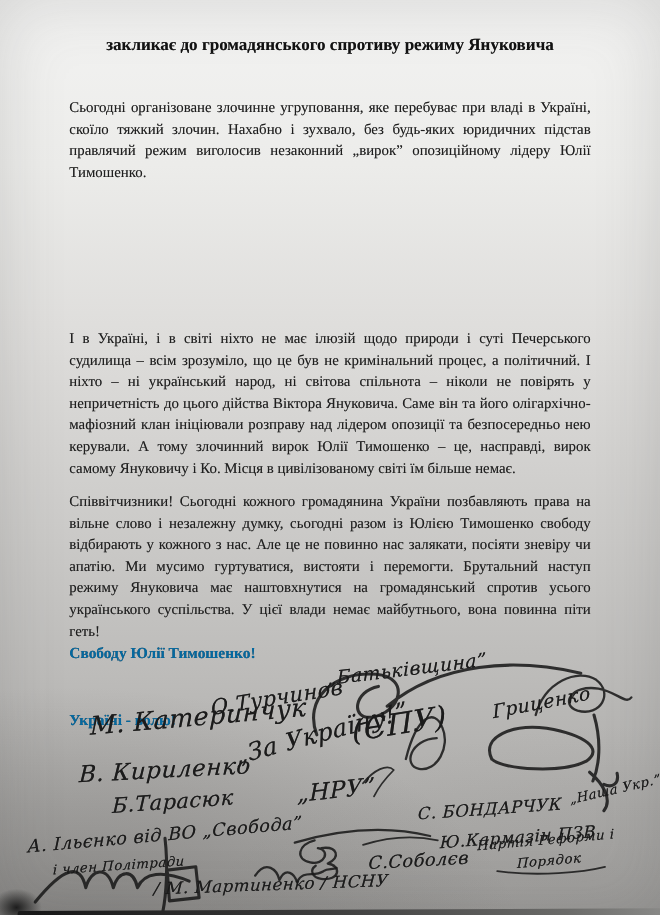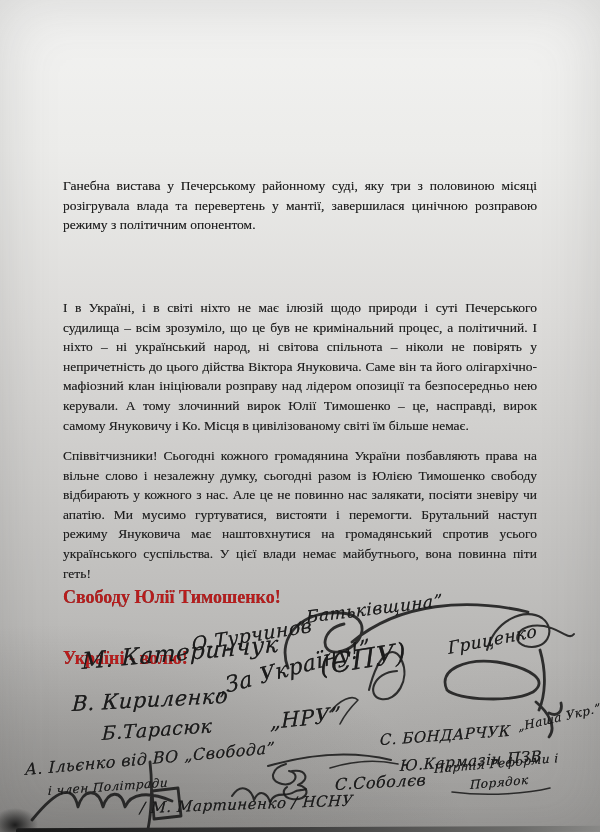--- a/index.html
+++ b/index.html
@@ -32,22 +32,22 @@
     color:#121212;text-shadow:0 0 .4px rgba(20,20,20,.55);
   }
   .para{
     position:absolute;left:63px;width:474px;
     font-size:13.5px;line-height:19.6px;text-align:justify;
     color:#1f1f1f;text-shadow:0 0 .35px rgba(25,25,25,.5);
     margin:0;
   }
   .p1{top:88px;} .p2{top:176px;} .p3{top:242px;} .p4{top:298px;} .p5{top:446px;}
   .slogan{
-    position:absolute;left:63px;font-weight:bold;font-size:18px;
-    color:#b91c1c;text-shadow:0 0 .4px rgba(15,15,15,.6);
+    position:absolute;left:63px;font-weight:bold;font-size:14px;
+    color:#0369a1;text-shadow:0 0 .4px rgba(15,15,15,.6);
   }
   .slogan1{top:587px;} .slogan2{top:648px;}
   .sig-layer{position:absolute;inset:0;pointer-events:none;}
   .sig{
     position:absolute;white-space:nowrap;
     font-family:"DejaVu Serif",serif;font-style:italic;
     color:#1b1b1b;text-shadow:0 0 .5px rgba(20,20,20,.65);
     transform-origin:left center;letter-spacing:.5px;
   }
   .scrawls{position:absolute;inset:0;pointer-events:none;}
@@ -56,23 +56,24 @@
   .scrawls path.thin{stroke-width:1.6;}
 </style>
 </head>
 <body>
 
 <div class="photo"></div>
 <div class="vignette"></div>
 
 <div class="doc">
   <div class="title">
+    <div>закликає до громадянського спротиву режиму Януковича</div>
   </div>
 
-  <p class="para p2">Ганебна вистава у Печерському районному суді, яку три з половиною місяці розігрувала влада та перевертень у мантії, завершилася цинічною розправою режиму з політичним опонентом.</p>
+  <p class="para p1">Сьогодні організоване злочинне угруповання, яке перебуває при владі в Україні, скоїло тяжкий злочин. Нахабно і зухвало, без будь-яких юридичних підстав правлячий режим виголосив незаконний „вирок” опозиційному лідеру Юлії Тимошенко.</p>
   <p class="para p4">І в Україні, і в світі ніхто не має ілюзій щодо природи і суті Печерського судилища – всім зрозуміло, що це був не кримінальний процес, а політичний. І ніхто – ні український народ, ні світова спільнота – ніколи не повірять у непричетність до цього дійства Віктора Януковича. Саме він та його олігархічно-мафіозний клан ініціювали розправу над лідером опозиції та безпосередньо нею керували. А тому злочинний вирок Юлії Тимошенко – це, насправді, вирок самому Януковичу і Ко. Місця в цивілізованому світі їм більше немає.</p>
   <p class="para p5">Співвітчизники! Сьогодні кожного громадянина України позбавляють права на вільне слово і незалежну думку, сьогодні разом із Юлією Тимошенко свободу відбирають у кожного з нас. Але це не повинно нас залякати, посіяти зневіру чи апатію. Ми мусимо гуртуватися, вистояти і перемогти. Брутальний наступ режиму Януковича має наштовхнутися на громадянський спротив усього українського суспільства. У цієї влади немає майбутнього, вона повинна піти геть!</p>
 
   <div class="slogan slogan1">Свободу Юлії Тимошенко!</div>
   <div class="slogan slogan2">Україні - волю!</div>
 </div>
 
 <svg class="scrawls" width="600" height="832" viewBox="0 0 600 832">
 
   <path class="thick" d="M288,668 C276,636 302,610 342,613 C374,616 364,648 338,652 C318,654 322,628 344,624 M352,642 C400,602 468,598 528,612"></path>

